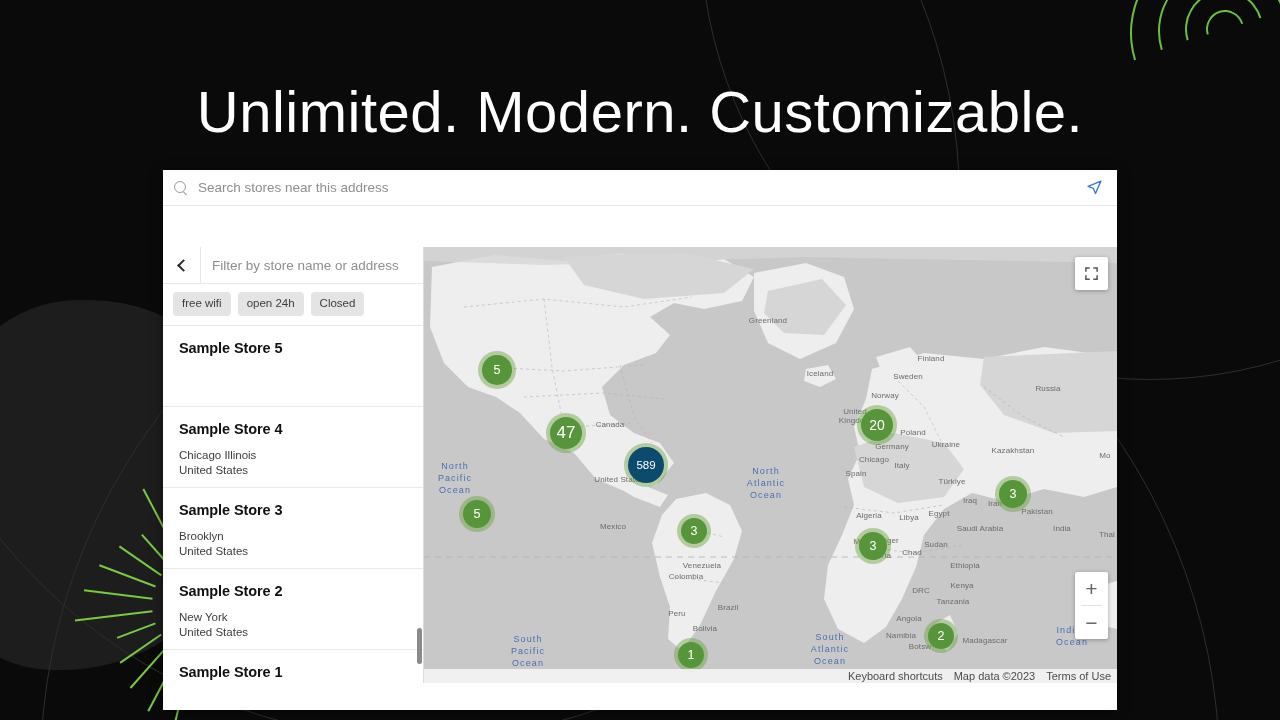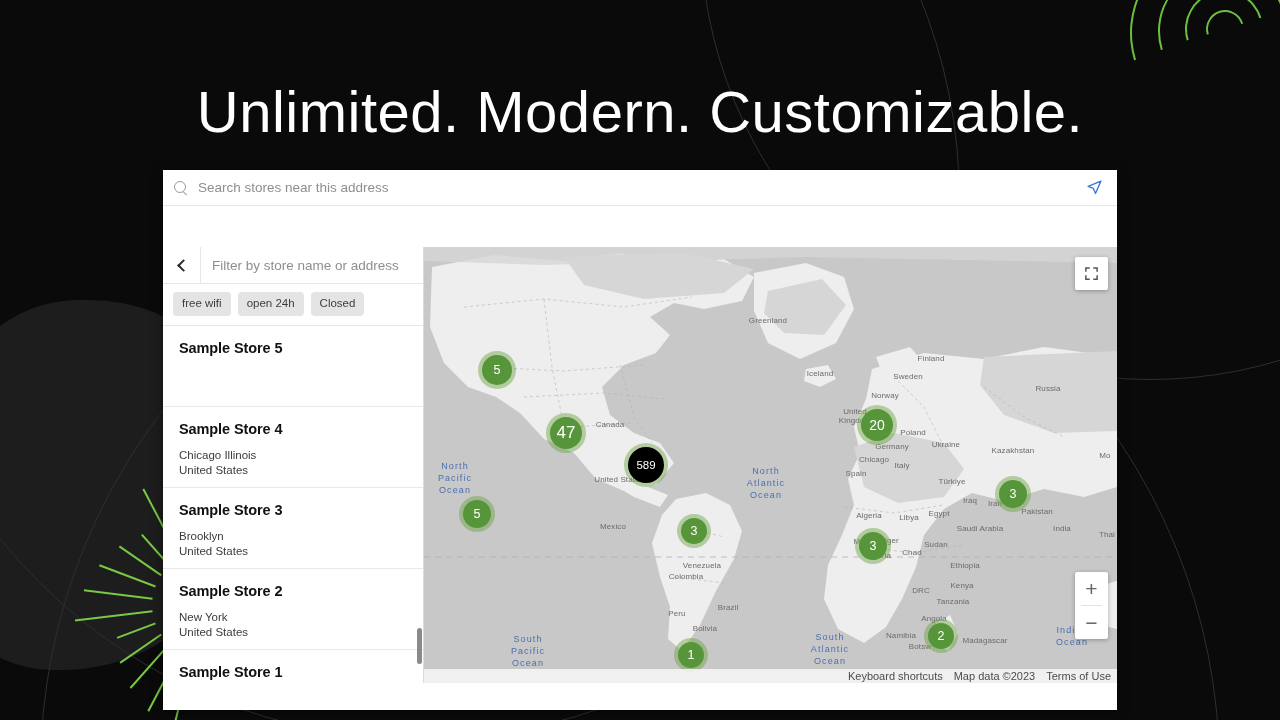--- a/index.html
+++ b/index.html
@@ -430,21 +430,21 @@
             <div class="map-label" style="left: 454px; top: 308px; transform: translate(-50%, -50%);">Nigeria</div>
             <div class="map-label" style="left: 683px; top: 287px; transform: translate(-50%, -50%);">Thai</div>
             <div class="map-label" style="left: 541px; top: 318px; transform: translate(-50%, -50%);">Ethiopia</div>
             <div class="map-label" style="left: 278px; top: 318px; transform: translate(-50%, -50%);">Venezuela</div>
             <div class="map-label" style="left: 262px; top: 329px; transform: translate(-50%, -50%);">Colombia</div>
             <div class="map-label" style="left: 538px; top: 338px; transform: translate(-50%, -50%);">Kenya</div>
             <div class="map-label" style="left: 497px; top: 343px; transform: translate(-50%, -50%);">DRC</div>
             <div class="map-label" style="left: 529px; top: 354px; transform: translate(-50%, -50%);">Tanzania</div>
             <div class="map-label" style="left: 304px; top: 360px; transform: translate(-50%, -50%); text-align: center;">Brazil</div>
             <div class="map-label" style="left: 253px; top: 366px; transform: translate(-50%, -50%);">Peru</div>
-            <div class="map-label" style="left: 510px; top: 371px; transform: translate(-50%, -50%);">Angola</div>
+            <div class="map-label" style="left: 485px; top: 371px; transform: translate(-50%, -50%);">Angola</div>
             <div class="map-label" style="left: 281px; top: 381px; transform: translate(-50%, -50%);">Bolivia</div>
             <div class="map-label" style="left: 477px; top: 388px; transform: translate(-50%, -50%);">Namibia</div>
             <div class="map-label" style="left: 561px; top: 393px; transform: translate(-50%, -50%);">Madagascar</div>
             <div class="map-label" style="left: 496px; top: 399px; transform: translate(-50%, -50%);">Botsw</div>
           </div>
         <div id="ocean-labels">
             <div class="ocean-label" style="left: 31px; top: 231px; transform: translate(-50%, -50%);">North
 Pacific
 Ocean</div>
             <div class="ocean-label" style="left: 342px; top: 236px; transform: translate(-50%, -50%);">North
@@ -460,21 +460,21 @@
 Ocean</div>
           </div>
         <div id="clusters">
             <div class="cluster" style="width: 38px; height: 38px; left: 54px; top: 104px; background: rgba(104, 161, 63, 0.45);">
               <div class="core" style="width: 30px; height: 30px; background: rgb(87, 149, 58); font-size: 12.5px;">5</div>
             </div>
             <div class="cluster" style="width: 40px; height: 40px; left: 122px; top: 166px; background: rgba(104, 161, 63, 0.45);">
               <div class="core" style="width: 32px; height: 32px; background: rgb(87, 149, 58); font-size: 17px;">47</div>
             </div>
             <div class="cluster" style="width: 44px; height: 44px; left: 200px; top: 196px; background: rgba(104, 161, 63, 0.45);">
-              <div class="core" style="width: 36px; height: 36px; background: #000000; font-size: 11.5px;">589</div>
+              <div class="core" style="width: 36px; height: 36px; background: #0c4a6e; font-size: 11.5px;">589</div>
             </div>
             <div class="cluster" style="width: 36px; height: 36px; left: 35px; top: 249px; background: rgba(104, 161, 63, 0.45);">
               <div class="core" style="width: 28px; height: 28px; background: rgb(87, 149, 58); font-size: 12.5px;">5</div>
             </div>
             <div class="cluster" style="width: 34px; height: 34px; left: 253px; top: 267px; background: rgba(104, 161, 63, 0.45);">
               <div class="core" style="width: 26px; height: 26px; background: rgb(87, 149, 58); font-size: 12.5px;">3</div>
             </div>
             <div class="cluster" style="width: 40px; height: 40px; left: 433px; top: 158px; background: rgba(104, 161, 63, 0.45);">
               <div class="core" style="width: 32px; height: 32px; background: rgb(87, 149, 58); font-size: 14px;">20</div>
             </div>

